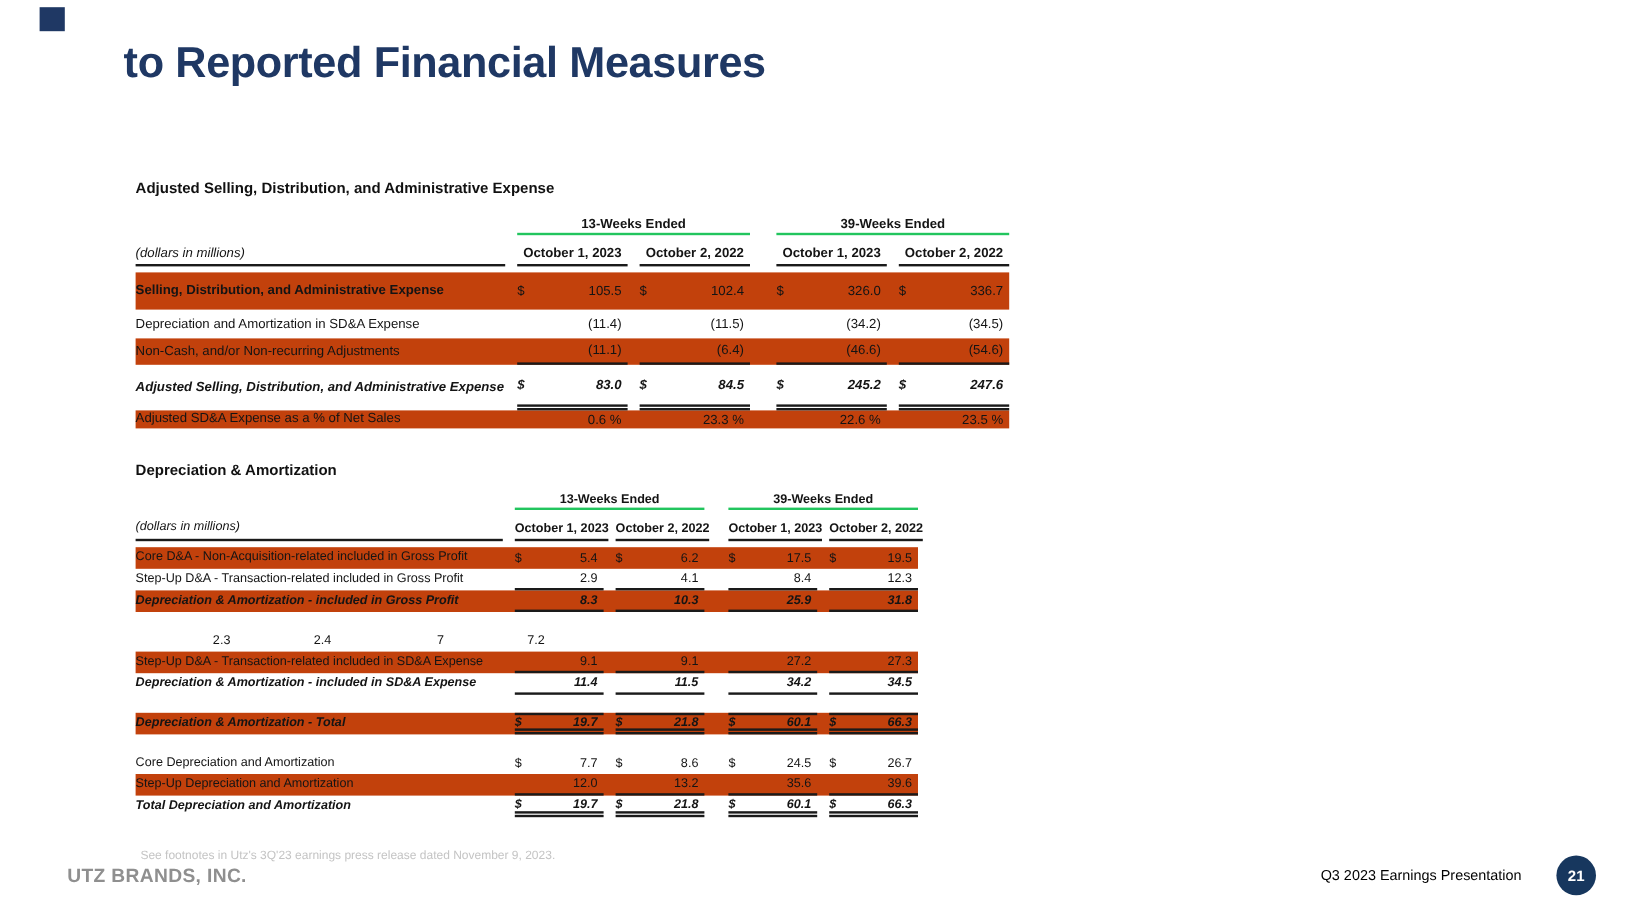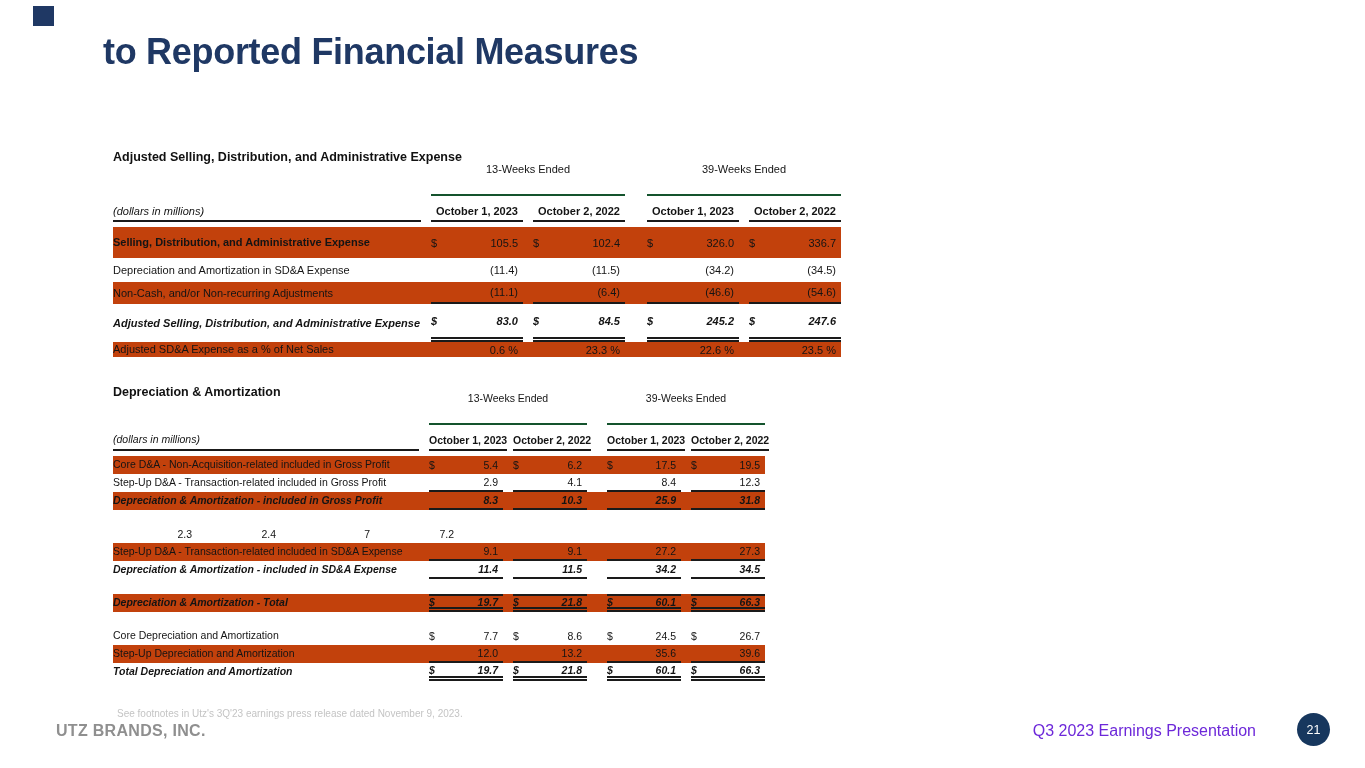--- a/index.html
+++ b/index.html
@@ -29,22 +29,22 @@
   .ggap {}
 
   .t1 .cl{width:308px; font-size:11px;}  .t1 .cv{width:102px; font-size:11px;}
   .t1 .ggap{width:12px;} .t1 .cg{width:204px; display:flex;}
   .t2 .cl{width:306px; font-size:10.5px;} .t2 .cv{width:84px; font-size:10.5px;}
   .t2 .ggap{width:10px;} .t2 .cg{width:168px; display:flex;}
 
   .bg-blue { background:#c2410c; }
 
   .grow { height:17px; align-items:flex-end; }
-  .in-c { flex:1; margin-left:10px; text-align:center; font-weight:normal;
-          border-bottom:2px solid #14532d; padding-bottom:19px; font-size:11px; }
+  .in-c { flex:1; margin-left:10px; text-align:center; font-weight:bold;
+          border-bottom:2px solid #22c55e; padding-bottom:1px; font-size:11px; }
   .t2 .in-c { font-size:10.5px; }
   .crow { height:26px; }
   .crow .cl { font-style:italic; border-bottom:2.5px solid #1a1a1a;
               align-items:flex-end; padding-bottom:3px; }
   .crow .in { justify-content:center; font-weight:bold; white-space:nowrap;
               border-bottom:2px solid #1a1a1a; align-items:flex-end; padding-bottom:3px; }
   .hgap { height:5px; }
 
   .bold { font-weight:bold; }
   .emph { font-weight:bold; font-style:italic; }
@@ -56,24 +56,24 @@
   .t1 .tbody > :nth-child(2){height:24px}
   .t1 .tbody > :nth-child(3){height:22px}
   .t1 .tbody > :nth-child(4){height:38px}
   .t1 .tbody > :nth-child(5){height:15px}
   .t2 .tbody > .trow{height:18px}
   .t2 .tbody > .spacer{height:15px}
 
   .footnote { position:absolute; left:117px; top:692px; font-size:10px; color:#c4c4c4;margin-top:16px; }
   .footer-left { position:absolute; left:56px; top:722px; font-size:16px; font-weight:bold;
                  color:#8f8f8f; letter-spacing:0.3px; }
-  .footer-right { position:absolute; right:109px; top:722px; font-size:16px; color:#6d28d9; }
+  .footer-right { position:absolute; right:97px; top:722px; font-size:12px; color:#000000; }
   .page-circle { position:absolute; left:1297px; top:713px; width:33px; height:33px;
                  border-radius:50%; background:#17375e; color:#fff; font-size:12.5px;
-                 display:flex; align-items:center; justify-content:center; }
+                 display:flex; align-items:center; justify-content:center;font-weight:bold; }
 </style>
 </head>
 <body>
 
 <div class="page">
 
   <div class="corner-mark"></div>
 
   <div class="title">
     <div>to Reported Financial Measures</div>

